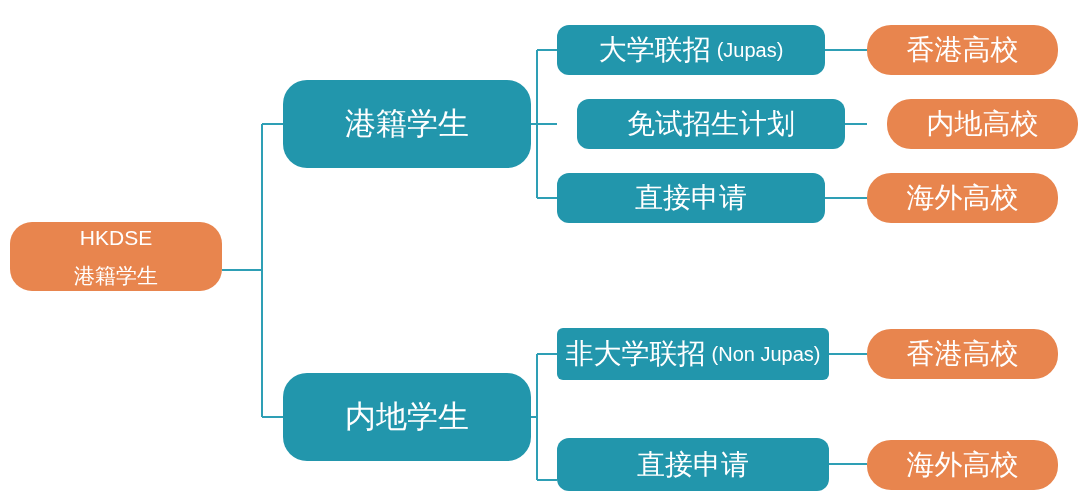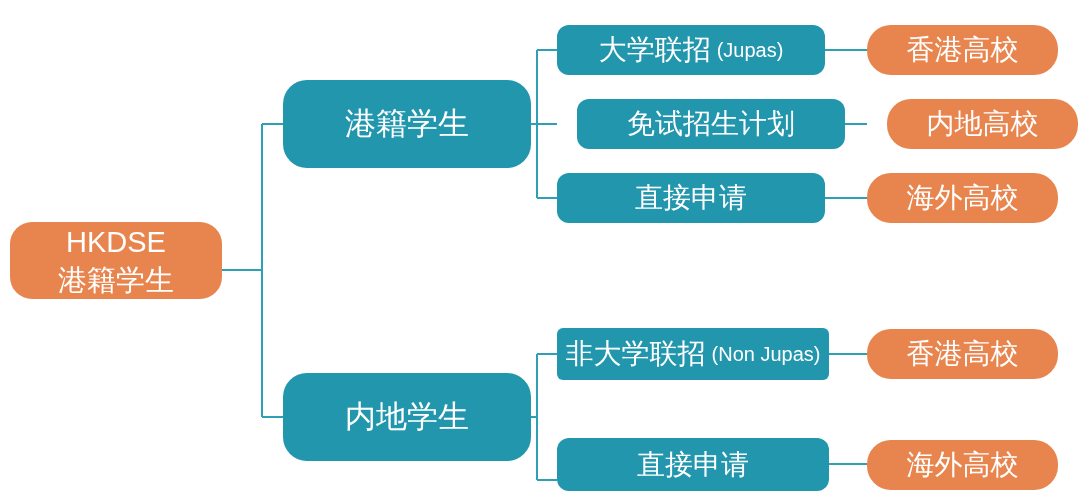--- a/index.html
+++ b/index.html
@@ -28,24 +28,24 @@
     justify-content: center;
     color: #ffffff;
     text-align: center;
     box-sizing: border-box;
   }
   .orange { background: #E8854E; }
   .teal   { background: #2296AC; }
 
   .root {
     left: 10px; top: 222px;
-    width: 212px; height: 77px;
+    width: 212px; height: 69px;
     border-radius: 22px;
     flex-direction: column;
-    font-size: 29px;
+    font-size: 21px;
     line-height: 38px;
   }
   .branch {
     width: 248px; height: 88px;
     border-radius: 24px;
     font-size: 31px;
   }
   .branch-hk { left: 283px; top: 80px; }
   .branch-ml { left: 283px; top: 373px; }
 

